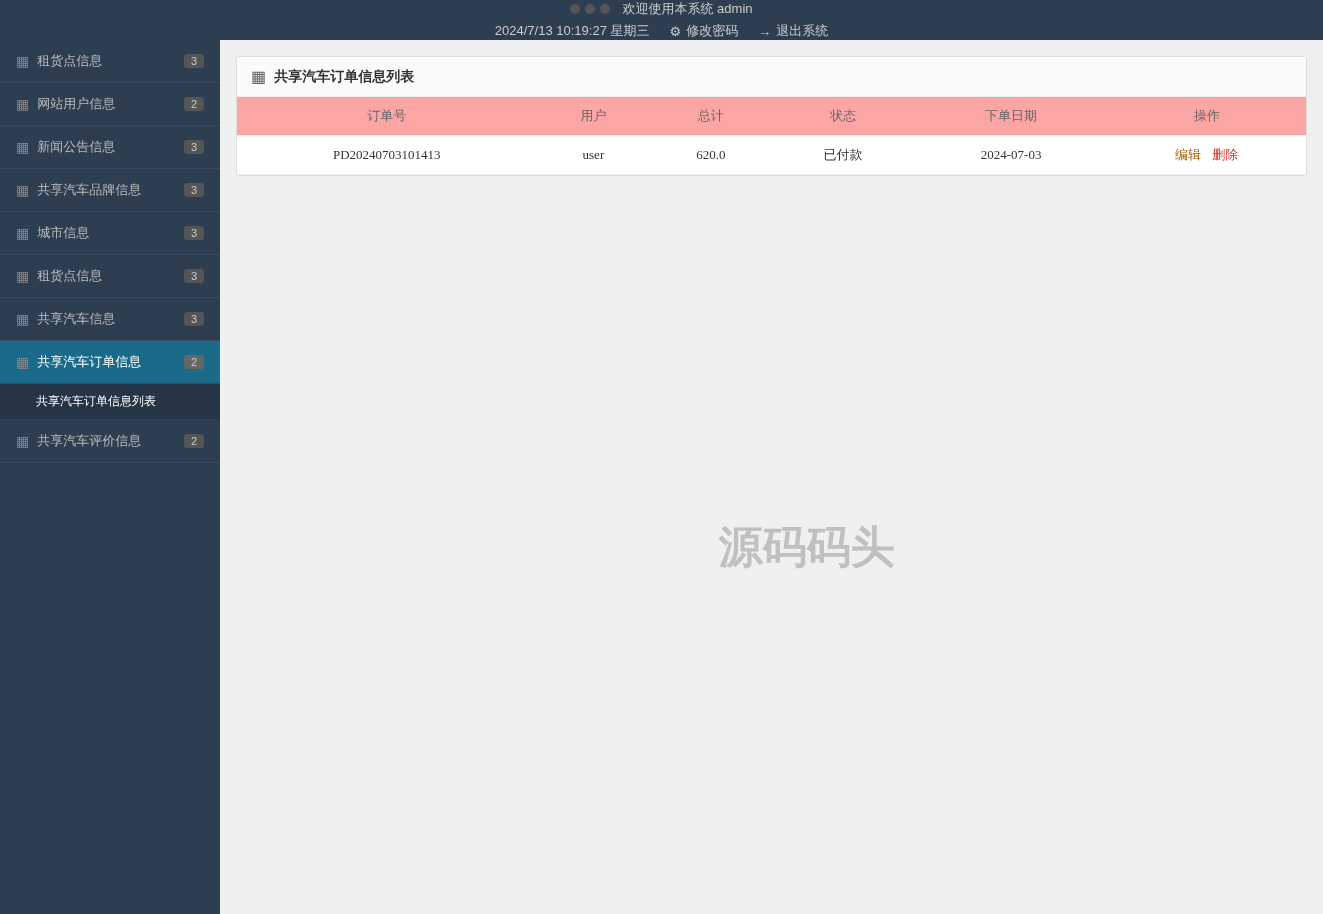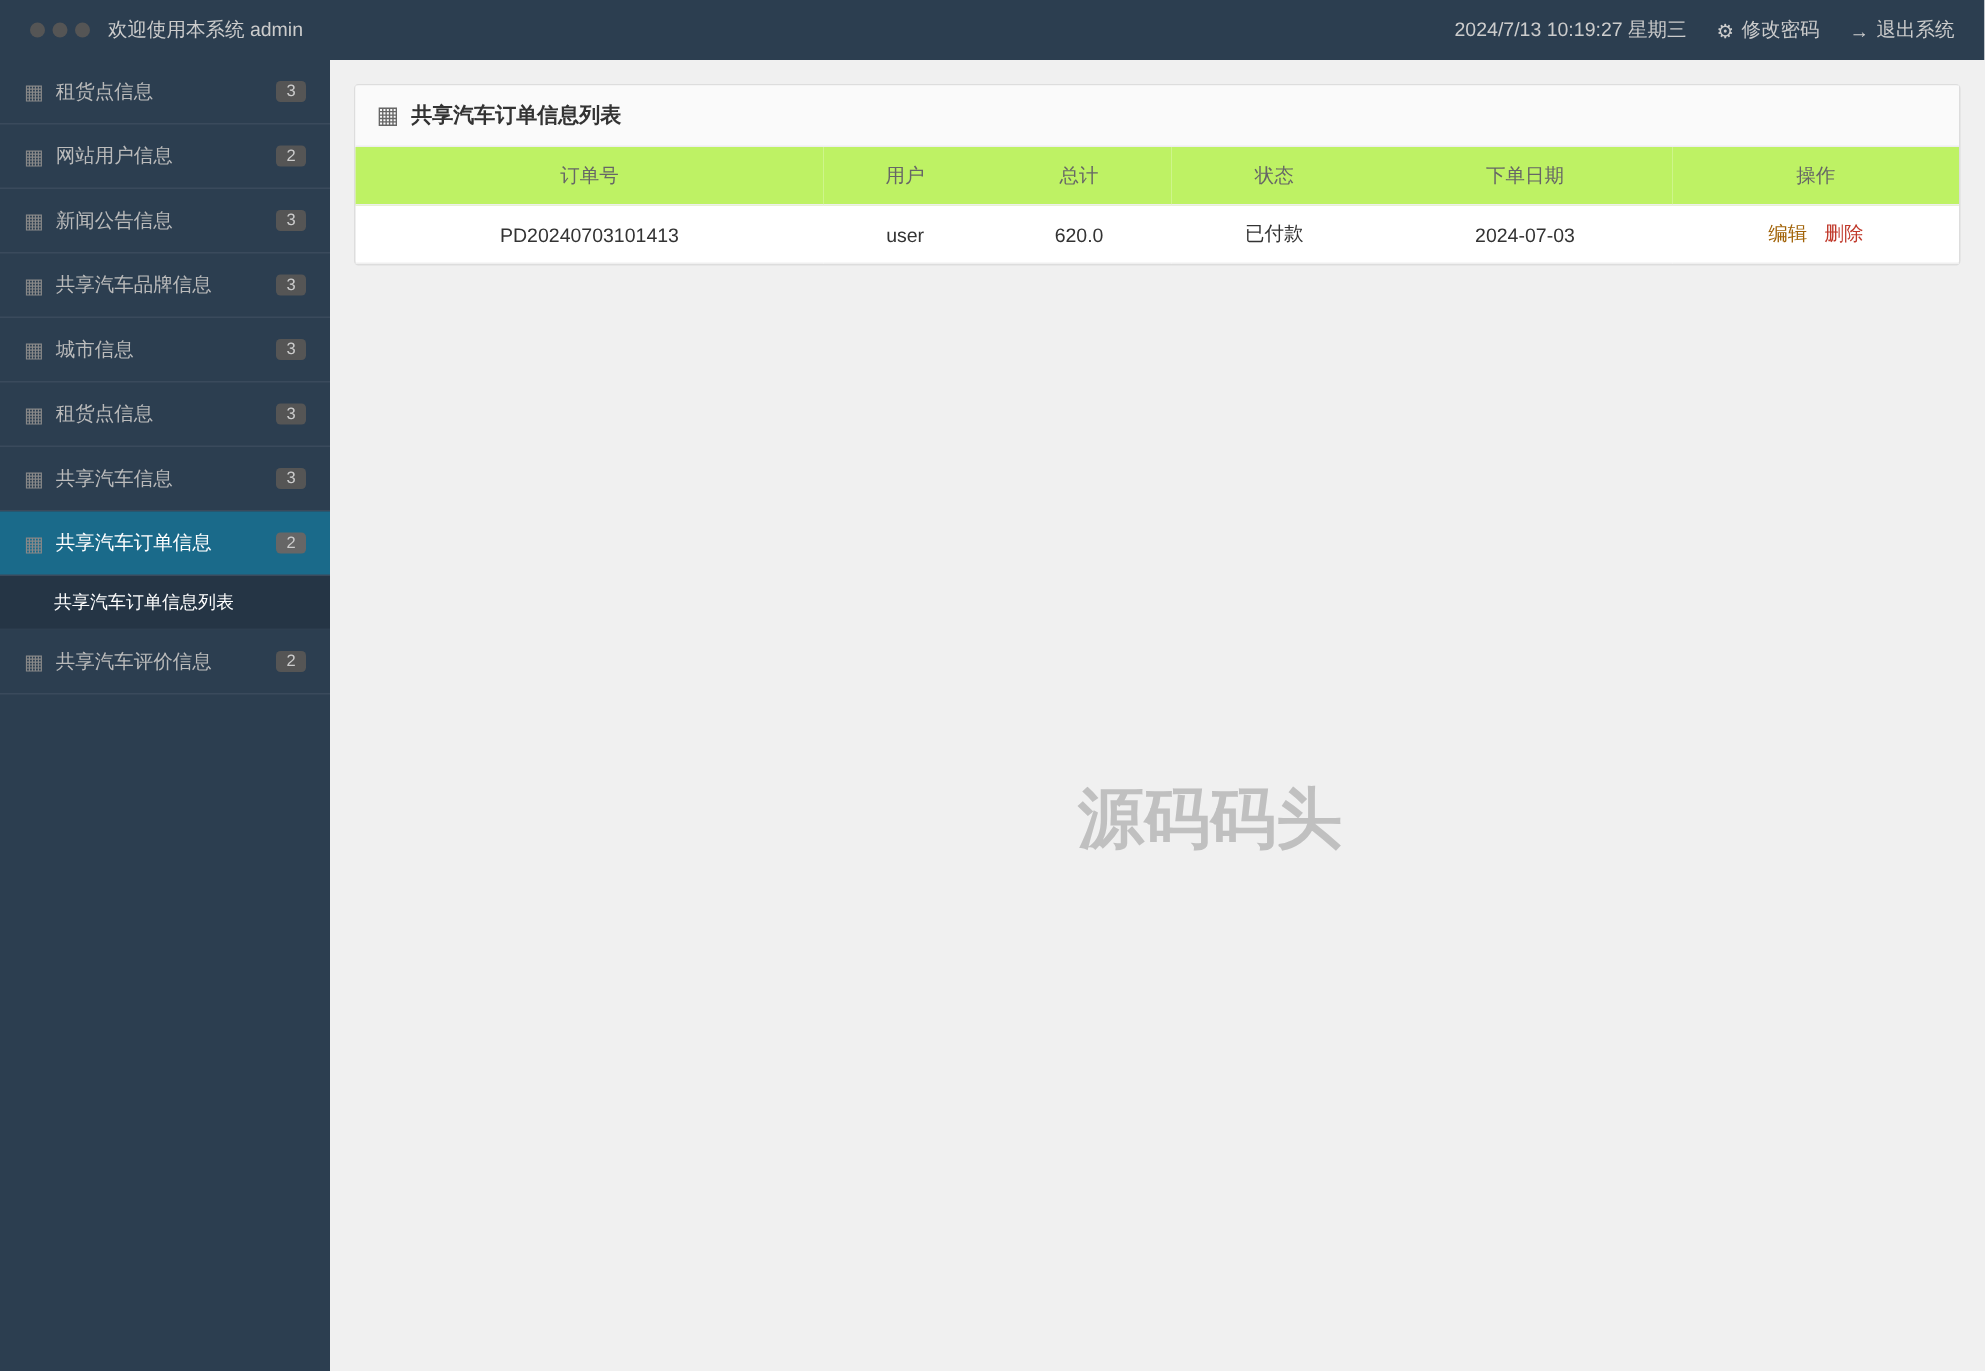--- a/index.html
+++ b/index.html
@@ -8,20 +8,21 @@
     
     .header {
       background: #2c3e50;
       color: #ccc;
       height: 40px;
       display: flex;
       align-items: center;
       justify-content: space-between;
       padding: 0 20px;
       flex-shrink: 0;
+      flex-direction: column;
     }
     .header-left { display: flex; align-items: center; gap: 12px; }
     .header-dots { display: flex; gap: 5px; }
     .dot { width: 10px; height: 10px; border-radius: 50%; background: #555; }
     .header-title { color: #ccc; font-size: 13px; }
     .header-right { display: flex; align-items: center; gap: 20px; color: #ccc; font-size: 13px; }
     .header-right-item { display: flex; align-items: center; gap: 5px; cursor: pointer; }
 
     
     .layout { display: flex; flex: 1; overflow: hidden; }
@@ -90,23 +91,23 @@
       align-items: center;
       gap: 8px;
       padding: 10px 14px;
       border-bottom: 1px solid #eee;
       background: #fafafa;
     }
     .table-card-title { font-size: 14px; font-weight: bold; color: #333; }
     .table-icon { color: #666; font-size: 16px; }
 
     table { width: 100%; border-collapse: collapse; font-size: 13px; }
-    thead tr { background: #bef264; }
+    thead tr { background: #fca5a5; }
     th { padding: 10px 12px; text-align: center; color: #666; font-weight: normal; border-bottom: 1px solid #eee; }
-    td { padding: 10px 12px; text-align: center; color: #333; border-bottom: 1px solid #f0f0f0; }
+    td { padding: 10px 12px; text-align: center; color: #333; border-bottom: 1px solid #f0f0f0; font-family: Liberation Serif, serif; }
 
     .action-link { color: #a16207; cursor: pointer; text-decoration: none; font-size: 13px; }
     .action-link.danger { color: #c0392b; margin-left: 8px; }
 
     .pagination-row td { text-align: right; color: #999; font-size: 12px; padding: 8px 12px; }
 
     
     .watermark {
       position: absolute;
       top: 50%;

